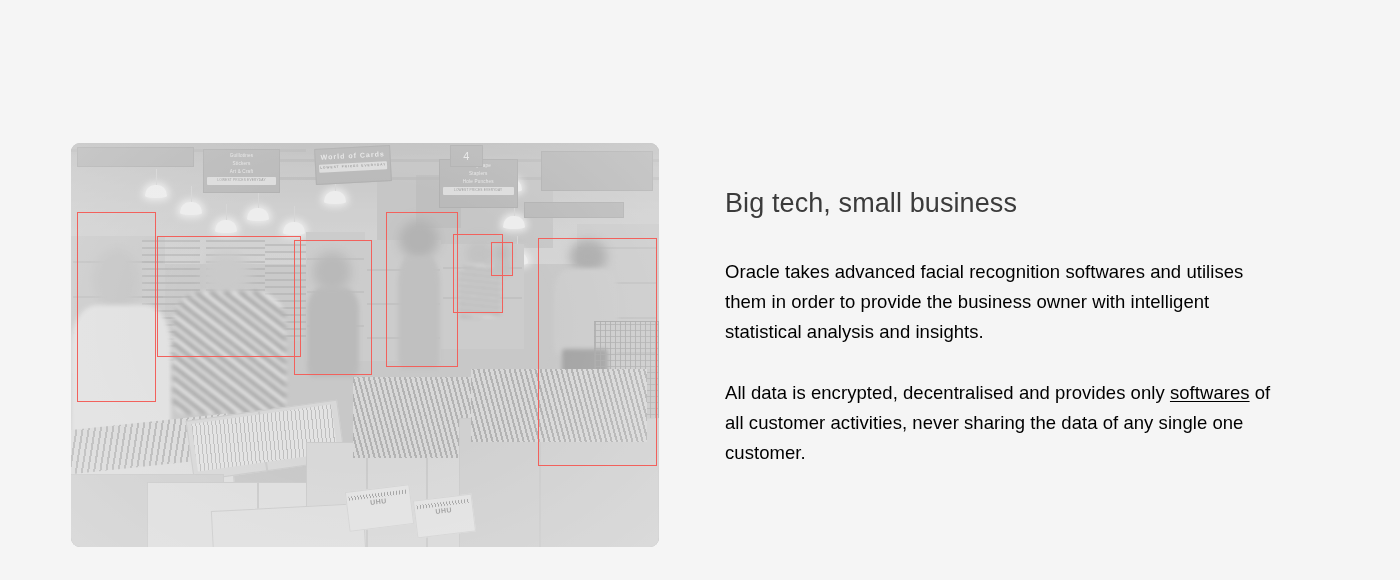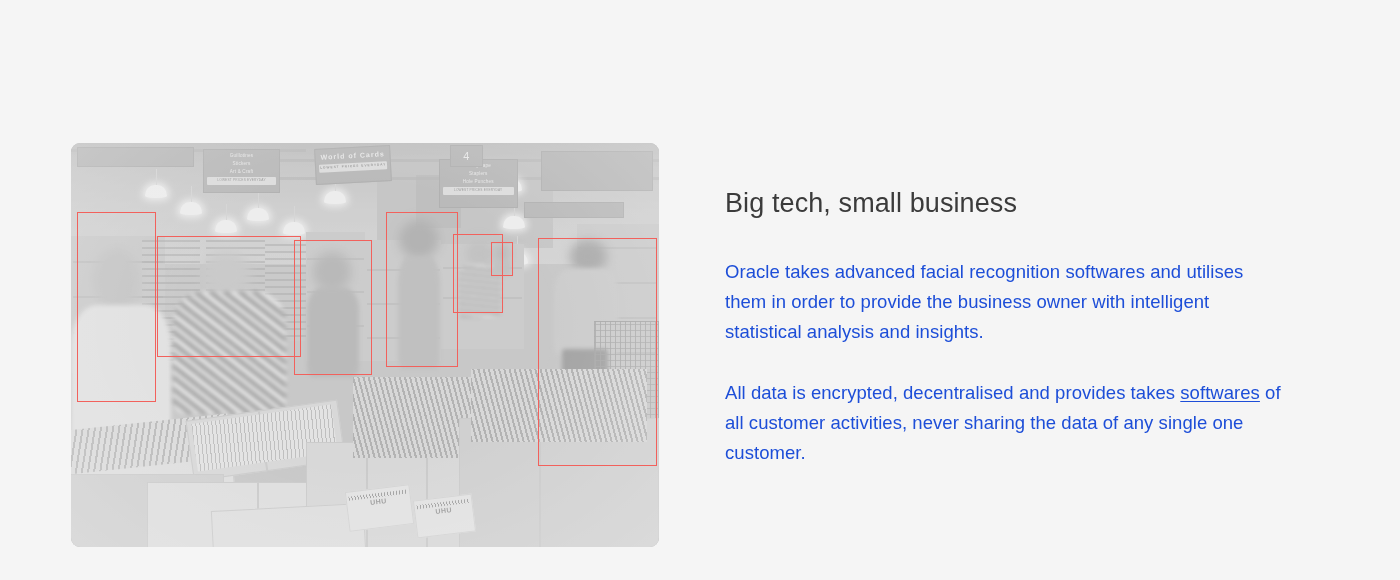--- a/index.html
+++ b/index.html
@@ -182,21 +182,21 @@
   .headline {
     font-size:27px;
     font-weight:400;
     color:#3b3b3b;
     letter-spacing:.1px;
     margin-bottom:38px;
   }
   .para {
     font-size:18.5px;
     line-height:30px;
-    color:#1d4ed8;
+    color:#000000;
     letter-spacing:.05px;
   }
   .para + .para { margin-top:31px; }
   .para u { text-decoration:underline; text-underline-offset:2px; }
 </style>
 </head>
 <body>
 
 <div class="slide">
 
@@ -359,17 +359,17 @@
     <div class="det-box" style="left:71.4%;top:24.6%;width:3.7%;height:8.4%;"></div>
     <div class="det-box" style="left:79.5%;top:23.5%;width:20.2%;height:56.5%;"></div>
   </div>
 
   <div class="copy">
     <h1 class="headline">Big tech, small business</h1>
 
     <p class="para">Oracle takes advanced facial recognition softwares and utilises them in order to provide the business owner with intelligent statistical analysis and insights.</p>
 
     <p class="para">
-      <span>All data is encrypted, decentralised and provides takes </span><u>softwares</u><span> of all customer activities, never sharing the data of any single one customer.</span>
+      <span>All data is encrypted, decentralised and provides only </span><u>softwares</u><span> of all customer activities, never sharing the data of any single one customer.</span>
     </p>
   </div>
 
 </div>
 
 </body></html>

